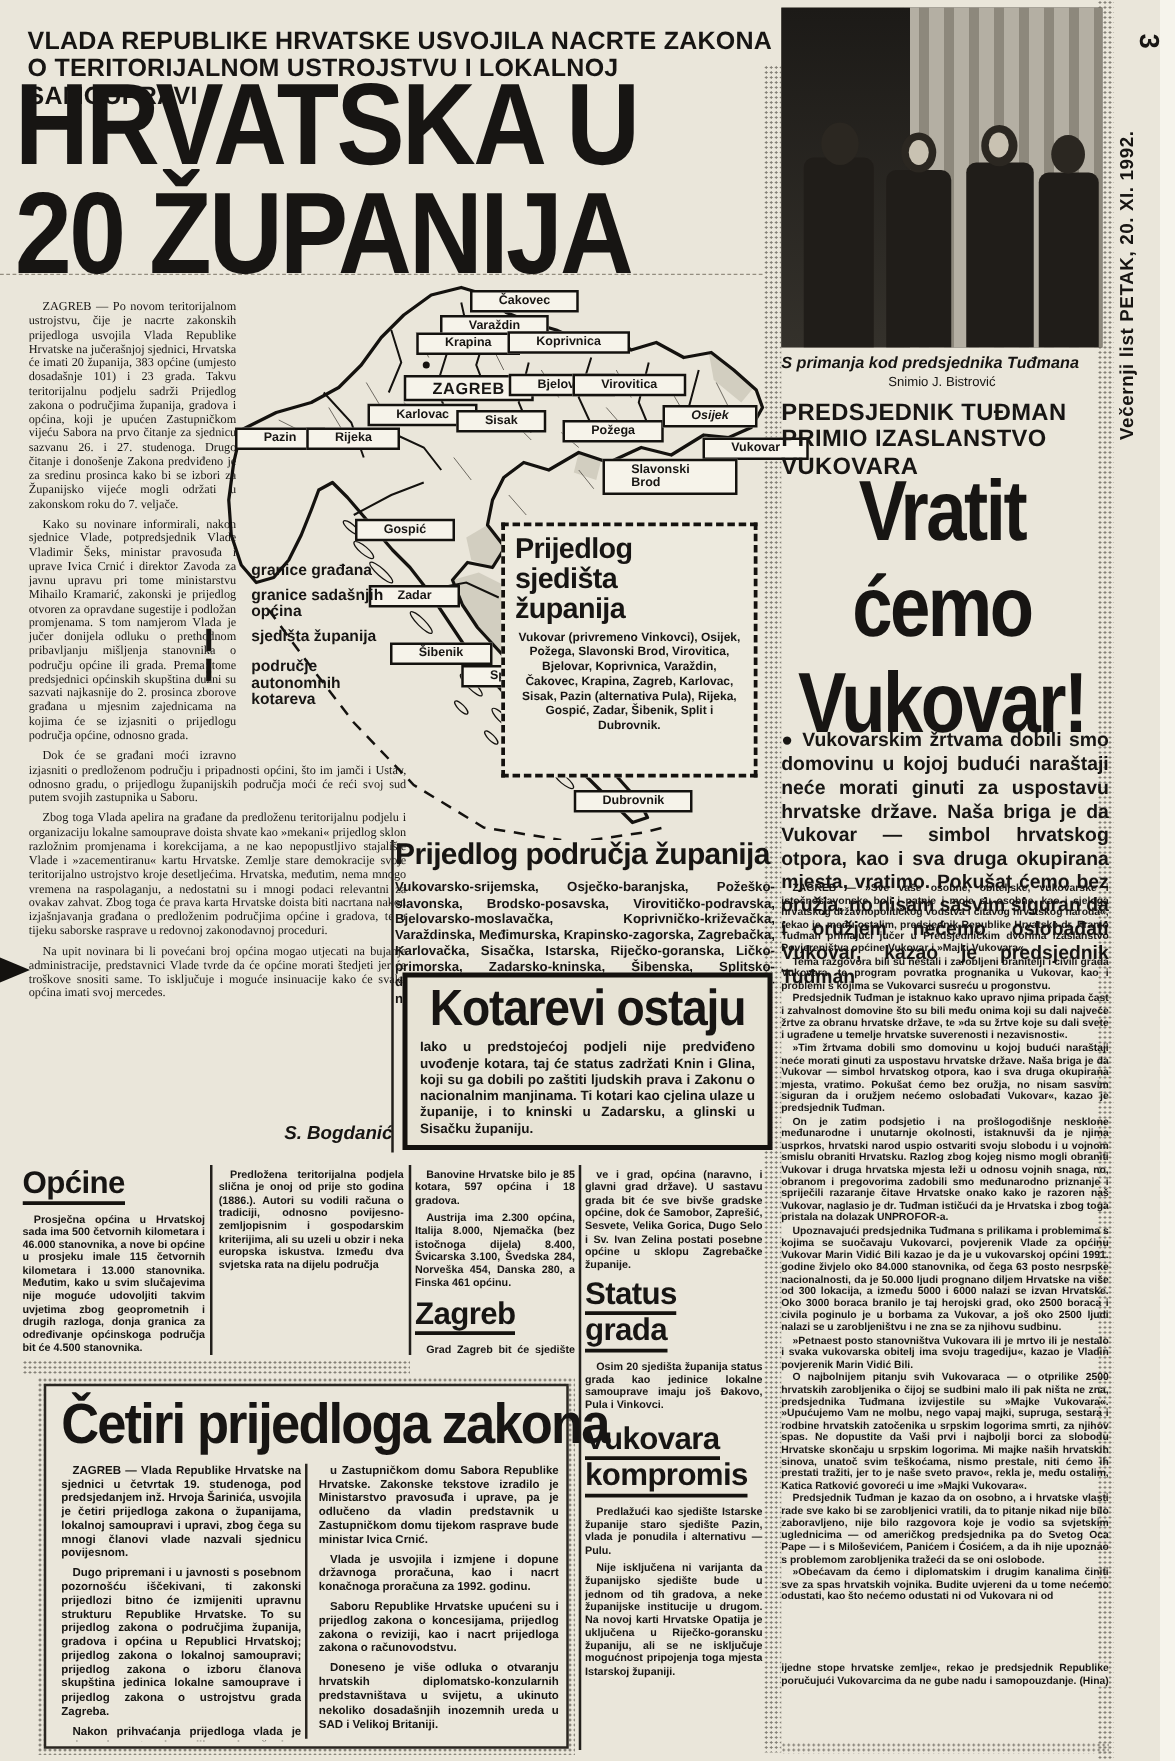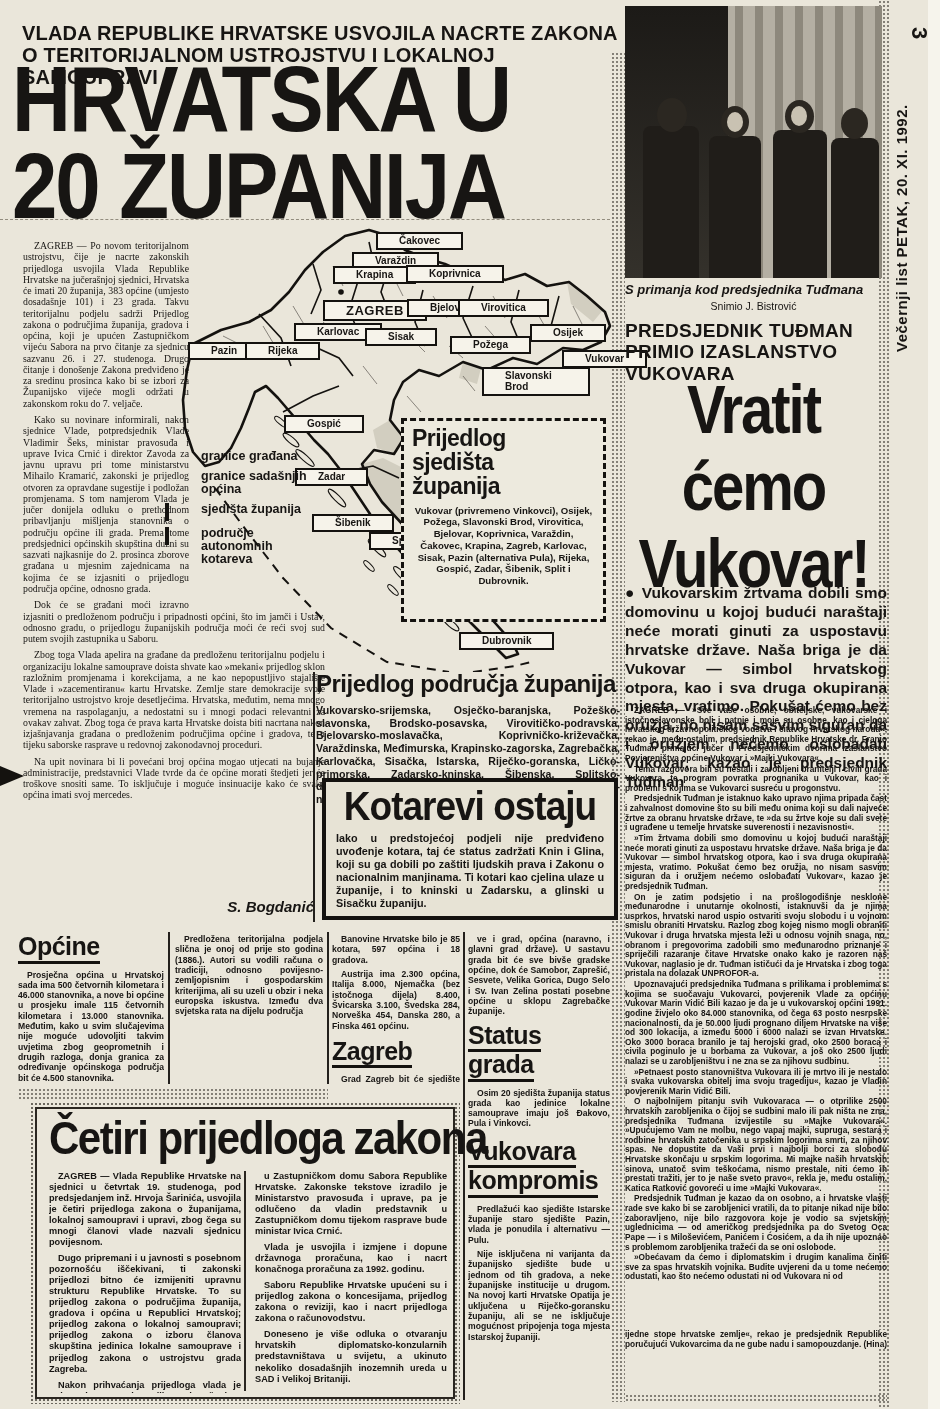--- a/index.html
+++ b/index.html
@@ -190,21 +190,21 @@
     <span class="city" style="left:213px;top:6px;">Čakovec</span>
     <span class="city" style="left:189px;top:26px;">Varaždin</span>
     <span class="city" style="left:170px;top:40px;">Krapina</span>
     <span class="city" style="left:243px;top:39px;">Koprivnica</span>
     <span class="city city-major" style="left:160px;top:74px;">ZAGREB</span>
     <span class="city" style="left:244px;top:73px;">Bjelovar</span>
     <span class="city" style="left:295px;top:73px;">Virovitica</span>
     <span class="city" style="left:131px;top:97px;">Karlovac</span>
     <span class="city" style="left:202px;top:102px;">Sisak</span>
     <span class="city" style="left:287px;top:110px;">Požega</span>
-    <span class="city" style="left:367px;top:98px;">Osijek</span>
+    <span class="city" style="left:367px;top:98px;font-style:italic;">Osijek</span>
     <span class="city" style="left:399px;top:124px;">Vukovar</span>
     <span class="city city-2line" style="left:319px;top:141px;">Slavonski Brod</span>
     <span class="city" style="left:25px;top:116px;">Pazin</span>
     <span class="city" style="left:82px;top:116px;">Rijeka</span>
     <span class="city" style="left:121px;top:189px;">Gospić</span>
     <span class="city" style="left:132px;top:242px;">Zadar</span>
     <span class="city" style="left:149px;top:288px;">Šibenik</span>
     <span class="city" style="left:206px;top:306px;">Split</span>
     <span class="city" style="left:296px;top:406px;">Dubrovnik</span>
 

